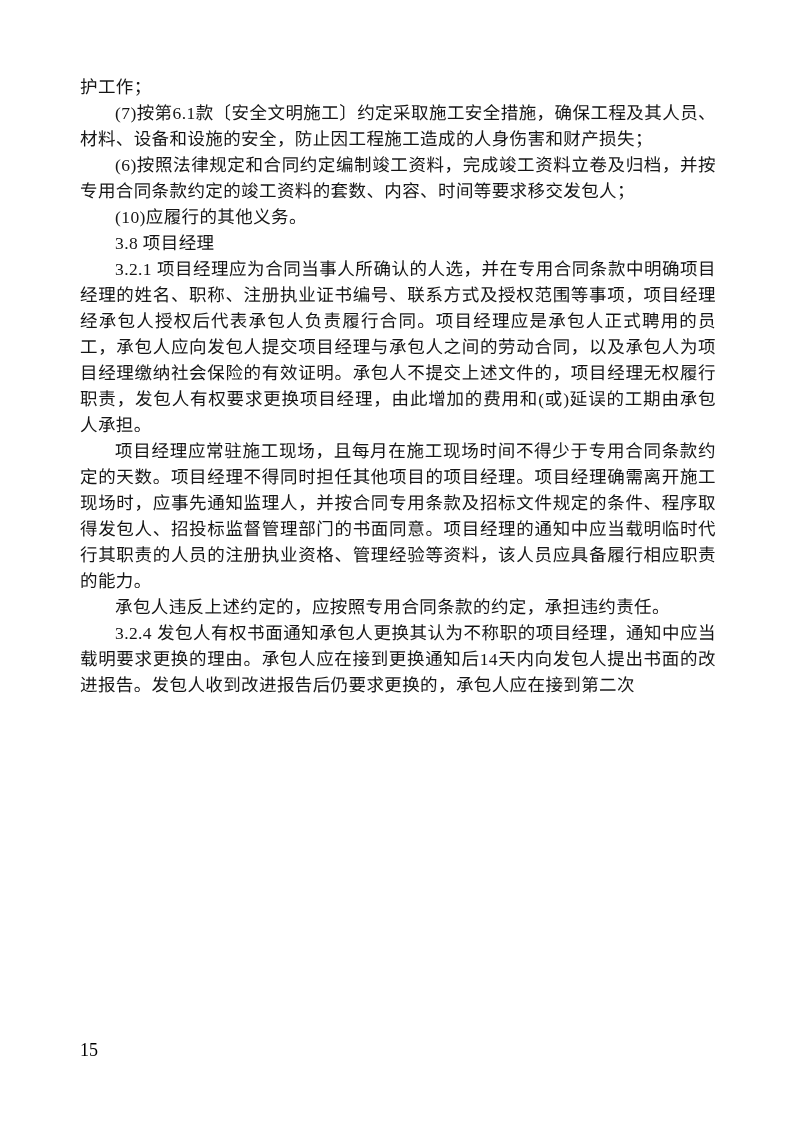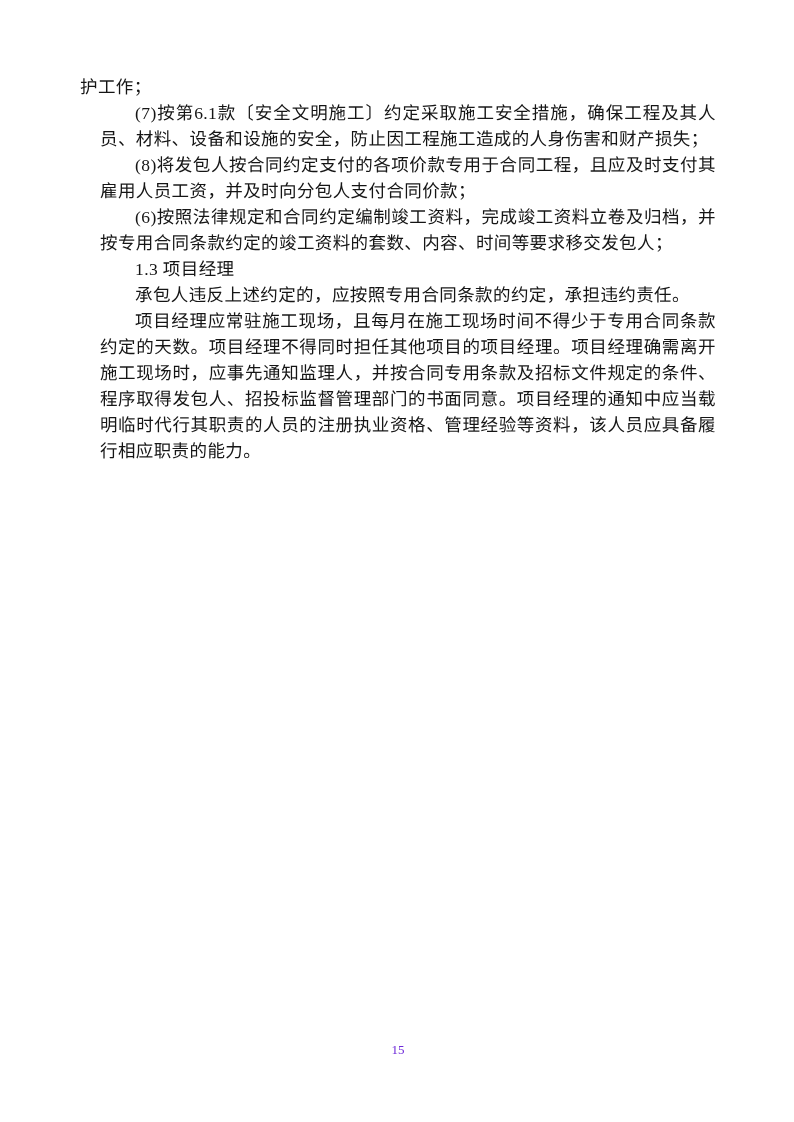--- a/index.html
+++ b/index.html
@@ -26,42 +26,42 @@
     text-align: justify;
     text-justify: inter-ideograph;
     letter-spacing: 0.4px;
   }
   .doc-body p.para {
     margin: 0;
     padding: 0;
   }
   .doc-body p.para.indent {
     text-indent: 2em;
-    margin-left: 20px;
   }
   .page-footer {
     position: absolute;
     left: 80px;
     top: 1042px;
     width: 636px;
-    text-align: center;
-    font-size: 13px;
+    font-size: 18px;
     line-height: 16px;
-    color: #6d28d9;
+    color: #000000;
   }
 </style>
 </head>
 <body>
 
 <div class="page">
   <div class="doc-body" id="doc-body">
       <p class="para">护工作；</p>
       <p class="para indent">(7)按第6.1款〔安全文明施工〕约定采取施工安全措施，确保工程及其人员、材料、设备和设施的安全，防止因工程施工造成的人身伤害和财产损失；</p>
-      <p class="para indent">(8)将发包人按合同约定支付的各项价款专用于合同工程，且应及时支付其雇用人员工资，并及时向分包人支付合同价款；</p>
       <p class="para indent">(6)按照法律规定和合同约定编制竣工资料，完成竣工资料立卷及归档，并按专用合同条款约定的竣工资料的套数、内容、时间等要求移交发包人；</p>
-      <p class="para indent">1.3 项目经理</p>
+      <p class="para indent">(10)应履行的其他义务。</p>
+      <p class="para indent">3.8 项目经理</p>
+      <p class="para indent">3.2.1 项目经理应为合同当事人所确认的人选，并在专用合同条款中明确项目经理的姓名、职称、注册执业证书编号、联系方式及授权范围等事项，项目经理经承包人授权后代表承包人负责履行合同。项目经理应是承包人正式聘用的员工，承包人应向发包人提交项目经理与承包人之间的劳动合同，以及承包人为项目经理缴纳社会保险的有效证明。承包人不提交上述文件的，项目经理无权履行职责，发包人有权要求更换项目经理，由此增加的费用和(或)延误的工期由承包人承担。</p>
+      <p class="para indent">项目经理应常驻施工现场，且每月在施工现场时间不得少于专用合同条款约定的天数。项目经理不得同时担任其他项目的项目经理。项目经理确需离开施工现场时，应事先通知监理人，并按合同专用条款及招标文件规定的条件、程序取得发包人、招投标监督管理部门的书面同意。项目经理的通知中应当载明临时代行其职责的人员的注册执业资格、管理经验等资料，该人员应具备履行相应职责的能力。</p>
       <p class="para indent">承包人违反上述约定的，应按照专用合同条款的约定，承担违约责任。</p>
-      <p class="para indent">项目经理应常驻施工现场，且每月在施工现场时间不得少于专用合同条款约定的天数。项目经理不得同时担任其他项目的项目经理。项目经理确需离开施工现场时，应事先通知监理人，并按合同专用条款及招标文件规定的条件、程序取得发包人、招投标监督管理部门的书面同意。项目经理的通知中应当载明临时代行其职责的人员的注册执业资格、管理经验等资料，该人员应具备履行相应职责的能力。</p>
+      <p class="para indent">3.2.4 发包人有权书面通知承包人更换其认为不称职的项目经理，通知中应当载明要求更换的理由。承包人应在接到更换通知后14天内向发包人提出书面的改进报告。发包人收到改进报告后仍要求更换的，承包人应在接到第二次</p>
     </div>
   <div class="page-footer">
     <span>15</span>
   </div>
 </div>
 
 </body></html>

